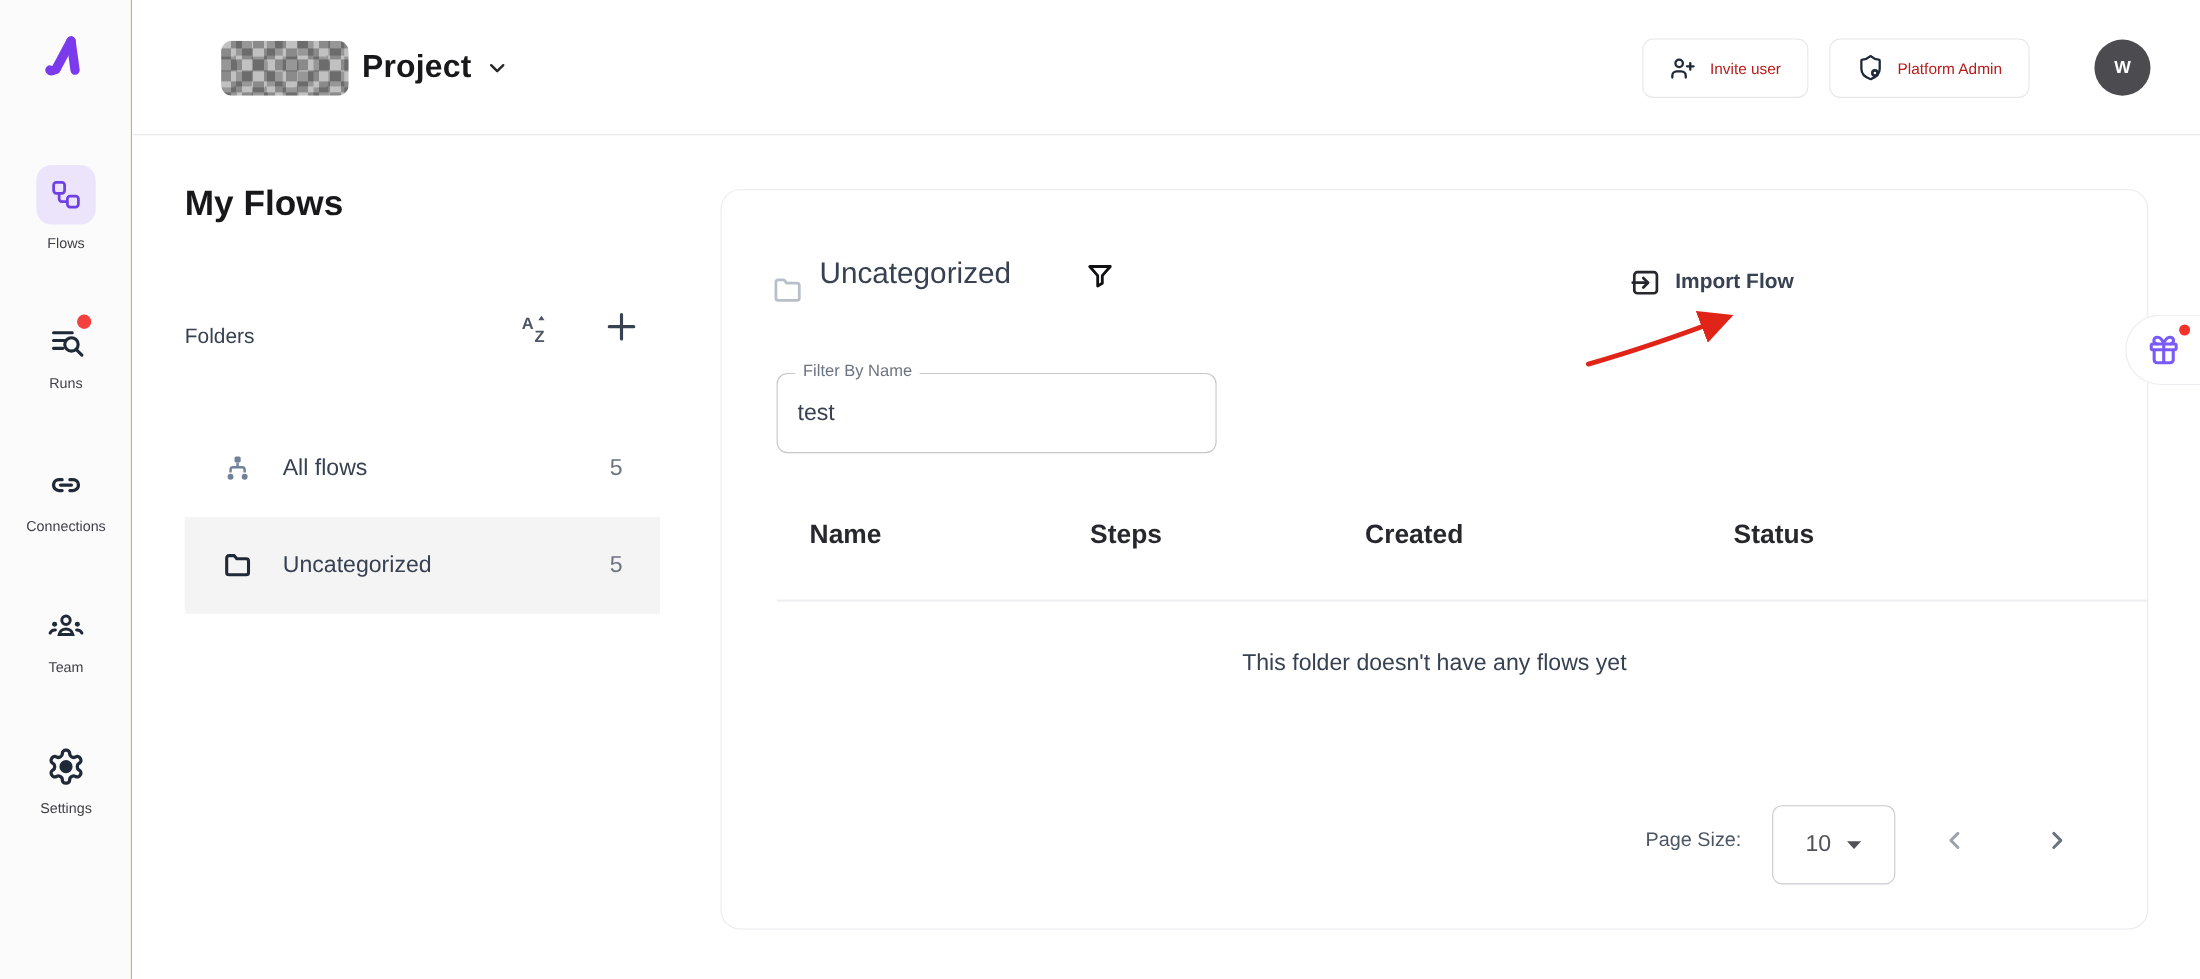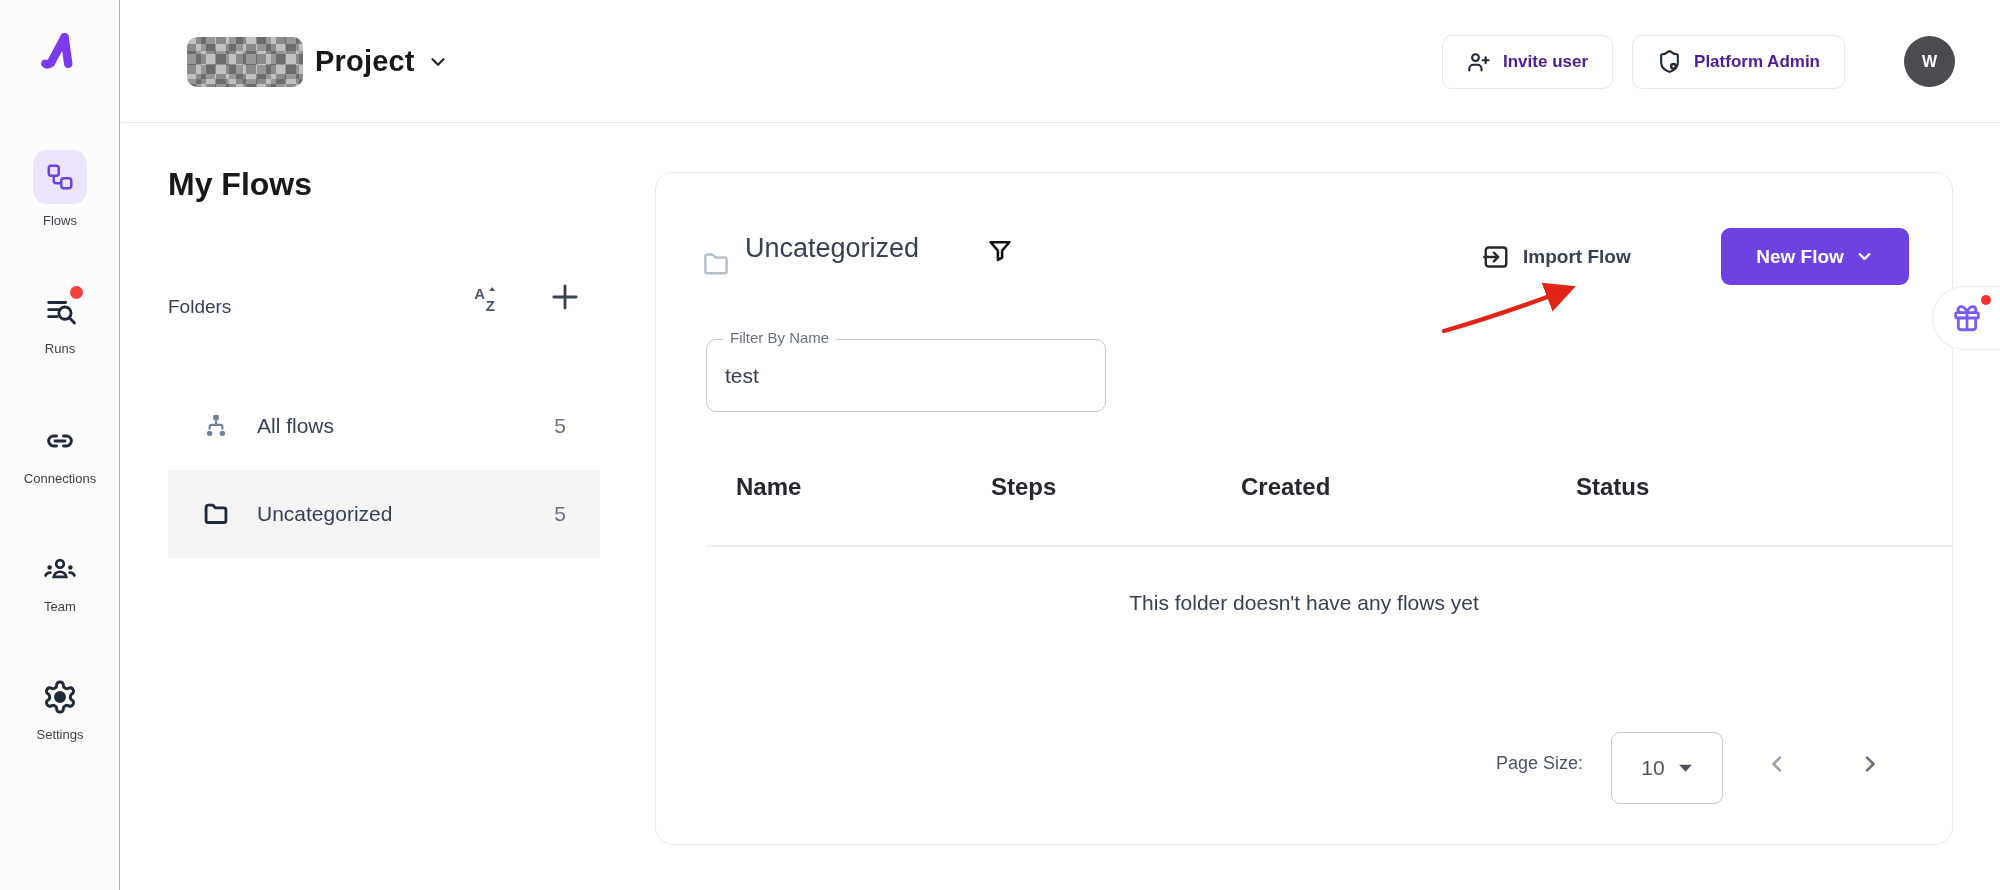--- a/index.html
+++ b/index.html
@@ -10,29 +10,29 @@
   .rail { position:absolute; left:0; top:0; width:120px; height:890px; background:#fbfbfc; border-right:1px solid #eab308; }
   .logo { position:absolute; left:0; top:28px; width:120px; display:flex; justify-content:center; }
   .nav-item { position:absolute; left:0; width:120px; display:flex; flex-direction:column; align-items:center; cursor:pointer; }
   .nav-label { margin-top:9px; font-size:13px; color:#3f3f46; }
   .tile { width:54px; height:54px; border-radius:14px; background:#ebe4fb; display:flex; align-items:center; justify-content:center; }
   .icon-wrap { position:relative; width:42px; height:42px; display:flex; align-items:center; justify-content:center; }
   .dot-badge { position:absolute; width:13px; height:13px; border-radius:50%; background:#f5413d; }
 
   
   .topbar { position:absolute; left:121px; top:0; width:1879px; height:123px; background:#fff; border-bottom:1px solid #e7e7ea; }
-  .project-group { position:absolute; left:66px; top:0; height:123px; display:flex; align-items:center; gap:12px; }
+  .project-group { position:absolute; left:80px; top:0; height:123px; display:flex; align-items:center; gap:12px; }
   .redacted { width:116px; height:50px; border-radius:10px;
       background: repeating-conic-gradient(#9d9d9d 0% 25%, #c9c9c9 0% 50%) 0 0/28px 28px,
                   repeating-conic-gradient(rgba(110,110,110,.55) 0% 25%, rgba(230,230,230,.4) 0% 50%) 9px 7px/20px 20px;
       background-blend-mode:multiply; }
   .project-title { font-size:29px; font-weight:700; color:#18181b; letter-spacing:.2px; }
   .top-actions { position:absolute; right:45px; top:0; height:123px; display:flex; align-items:center; gap:19px; }
   .pill-btn { display:flex; align-items:center; gap:12px; height:54px; padding:0 24px; background:#fff; border:1px solid #e7e7ea; border-radius:10px; cursor:pointer; }
-  .pill-btn .btn-text { font-size:17px; font-weight:700; color:#4c1d95; }
+  .pill-btn .btn-text { font-size:14px; font-weight:400; color:#b91c1c; }
   .tasks-box { display:flex; align-items:center; gap:12px; height:56px; padding:0 22px; border:1px solid #ececef; border-radius:10px; background:#fff; cursor:pointer; }
   .donut { position:relative; width:30px; height:30px; border-radius:50%; background:conic-gradient(#2fae4c 0deg 24deg, #e8e8ea 24deg 360deg); }
   .donut::after { content:""; position:absolute; left:6px; top:6px; width:18px; height:18px; border-radius:50%; background:#fff; }
   .tasks-used { font-size:17px; font-weight:700; color:#3f3f46; }
   .tasks-label { font-size:17px; color:#5b5563; margin-left:3px; }
   .avatar { width:51px; height:51px; border-radius:50%; background:#4b4b50; color:#fff; display:flex; align-items:center; justify-content:center; font-size:16px; font-weight:700; margin-left:40px; cursor:pointer; }
 
   
   .page-title { position:absolute; left:168px; top:166px; font-size:32px; font-weight:700; color:#18181b; }
   .folders-label { position:absolute; left:168px; top:296px; font-size:19px; font-weight:500; color:#374151; }
@@ -235,26 +235,20 @@
 
     <div class="import-flow">
       <svg width="28" height="28" viewBox="0 0 24 24" fill="none" stroke="#27272e" stroke-width="2.1" stroke-linecap="round" stroke-linejoin="round">
         <rect x="3.2" y="3.8" width="17.6" height="16.4" rx="2.4"></rect>
         <path d="M2 12h11.5"></path>
           <path d="m10.2 8.3 3.7 3.7-3.7 3.7"></path>
       </svg>
       <span class="import-flow-label">Import Flow</span>
     </div>
 
-    <button class="new-flow-btn">
-      <span class="new-flow-label">New Flow</span>
-      <svg width="19" height="19" viewBox="0 0 24 24" fill="none" stroke="#ffffff" stroke-width="2.8" stroke-linecap="round" stroke-linejoin="round">
-        <path d="m6 9 6 6 6-6"></path>
-      </svg>
-    </button>
 
     <svg class="annot-arrow" width="160" height="66" viewBox="0 0 160 66">
       <defs>
         <marker id="ah" markerWidth="7" markerHeight="7" refX="4.6" refY="3.5" orient="auto">
           <path d="M0 0 L7 3.5 L0 7 z" fill="#e02417"></path>
         </marker>
       </defs>
       <path d="M6 58 Q 62 42 128 17" fill="none" stroke="#e02417" stroke-width="4.4" stroke-linecap="round" marker-end="url(#ah)"></path>
     </svg>
 

